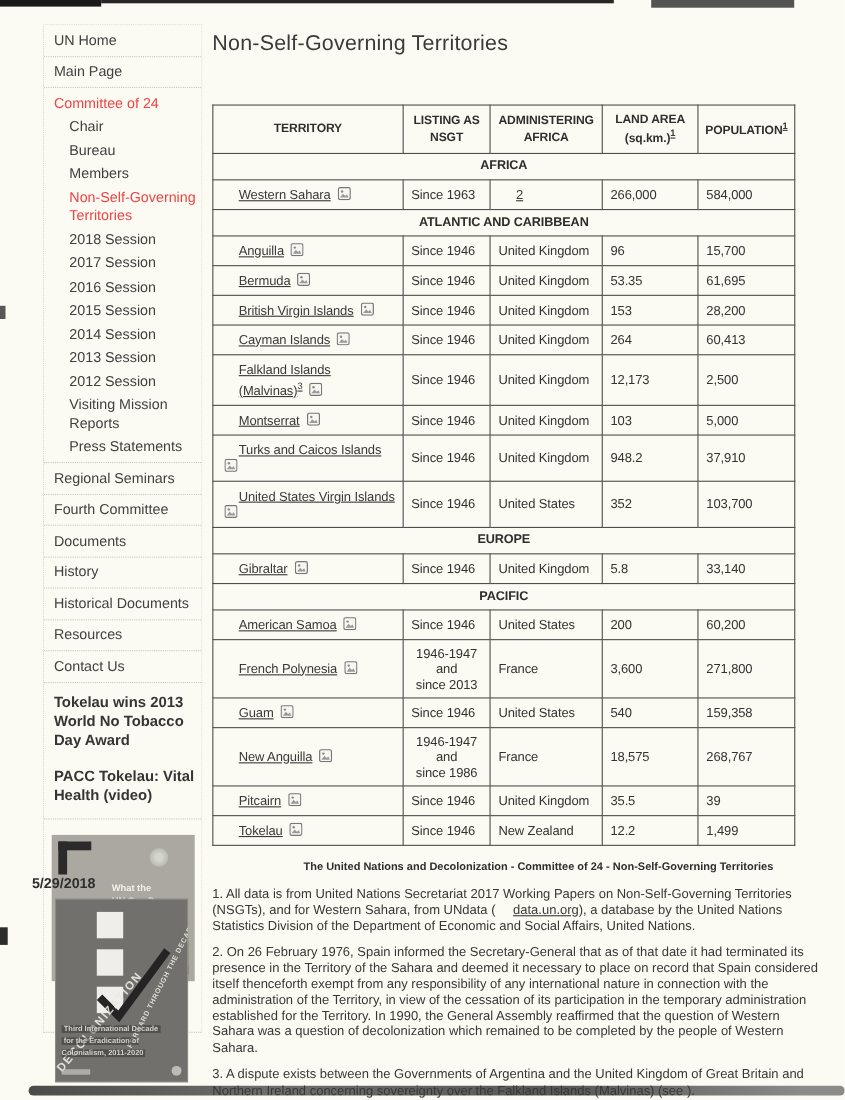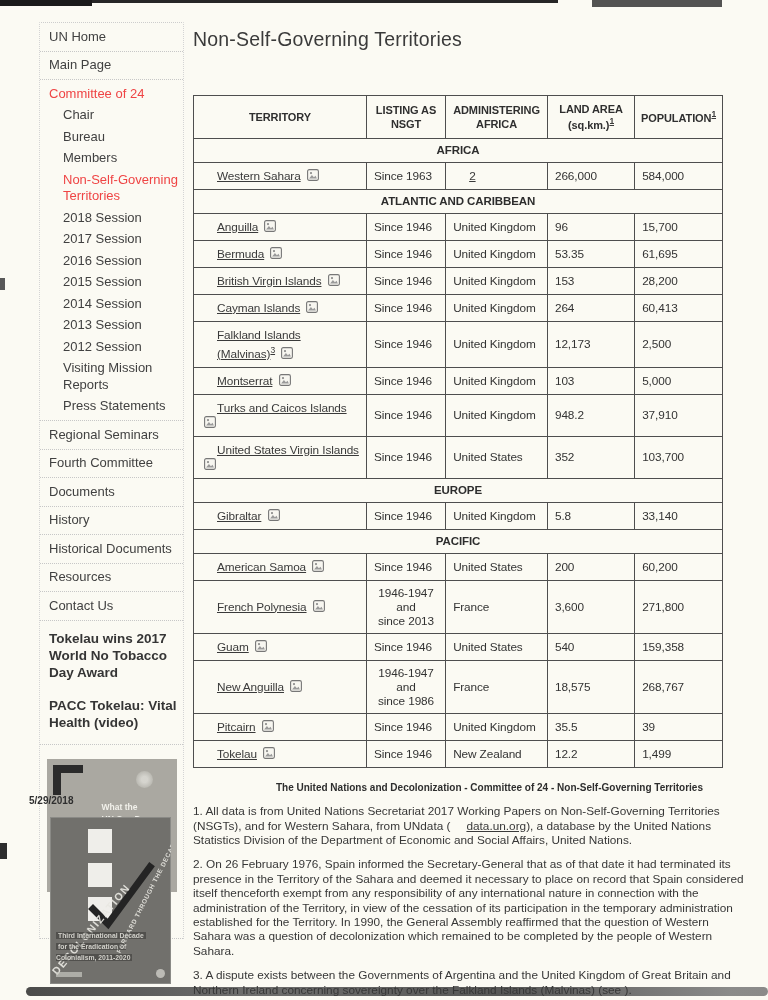--- a/index.html
+++ b/index.html
@@ -27,21 +27,21 @@
   .pr-corner-tl{position:absolute;left:6px;top:6px;width:22px;height:22px;
       border-left:8px solid #2b2b2b;border-top:8px solid #2b2b2b;}
   .pr-corner-br{position:absolute;right:6px;bottom:6px;width:22px;height:22px;
       border-right:8px solid #2b2b2b;border-bottom:8px solid #2b2b2b;}
   .pr-emblem{position:absolute;right:24px;top:12px;width:17px;height:17px;border-radius:50%;
       background:radial-gradient(circle,#dddcd6 25%,#b9b8b1 75%);opacity:.85;}
   .pr-text{position:absolute;right:9px;top:42px;width:66px;color:#f2f1eb;
       font-size:8.5px;font-weight:bold;line-height:1.45;}
   .pr-chart{position:absolute;left:2px;bottom:2px;}
   
-  .scan-date{position:absolute;left:29px;top:795px;font-size:10px;font-weight:bold;color:#2f2f2f;}
+  .scan-date{position:absolute;left:29px;top:795px;font-size:13px;font-weight:bold;color:#2f2f2f;}
   .poster{position:absolute;left:50px;top:817px;width:121px;height:167px;background:#71706c;
       box-shadow:0 0 0 1px #8a8a86 inset;cursor:pointer;overflow:hidden;}
   .po-sq{position:absolute;left:38px;width:24px;height:24px;background:#efeeea;}
   .po-diag1{position:absolute;left:4px;top:150px;transform:rotate(-50deg);transform-origin:0 50%;
       font-size:10.5px;font-weight:bold;letter-spacing:1.5px;color:#e9e8e2;opacity:.92;white-space:nowrap;}
   .po-diag2{position:absolute;left:68px;top:132px;transform:rotate(-63deg);transform-origin:0 50%;
       font-size:6.5px;font-weight:bold;letter-spacing:.6px;color:#deddd7;white-space:nowrap;}
   .po-cap{position:absolute;left:6px;right:4px;bottom:20px;font-size:6.8px;font-weight:bold;
       color:#d2d1cb;line-height:1.6;}
   .po-cap span{background:rgba(42,42,40,.45);padding:0 2px;}
@@ -116,21 +116,21 @@
       <div class="sb-group">
         <div class="sb-item">Historical Documents</div>
       </div>
       <div class="sb-group">
         <div class="sb-item">Resources</div>
       </div>
       <div class="sb-group">
         <div class="sb-item">Contact Us</div>
       </div>
       <div class="sb-group news">
-        <div class="sb-item">Tokelau wins 2017 World No Tobacco Day Award</div>
+        <div class="sb-item">Tokelau wins 2013 World No Tobacco Day Award</div>
         <div class="sb-item">PACC Tokelau: Vital Health (video)</div>
       </div>
       <div class="promo-group">
         <div class="promo">
           <div class="pr-corner-tl"></div>
           <div class="pr-corner-br"></div>
           <div class="pr-emblem"></div>
           <div class="pr-text">
             <div>What the</div>
             <div>UN Can Do</div>

